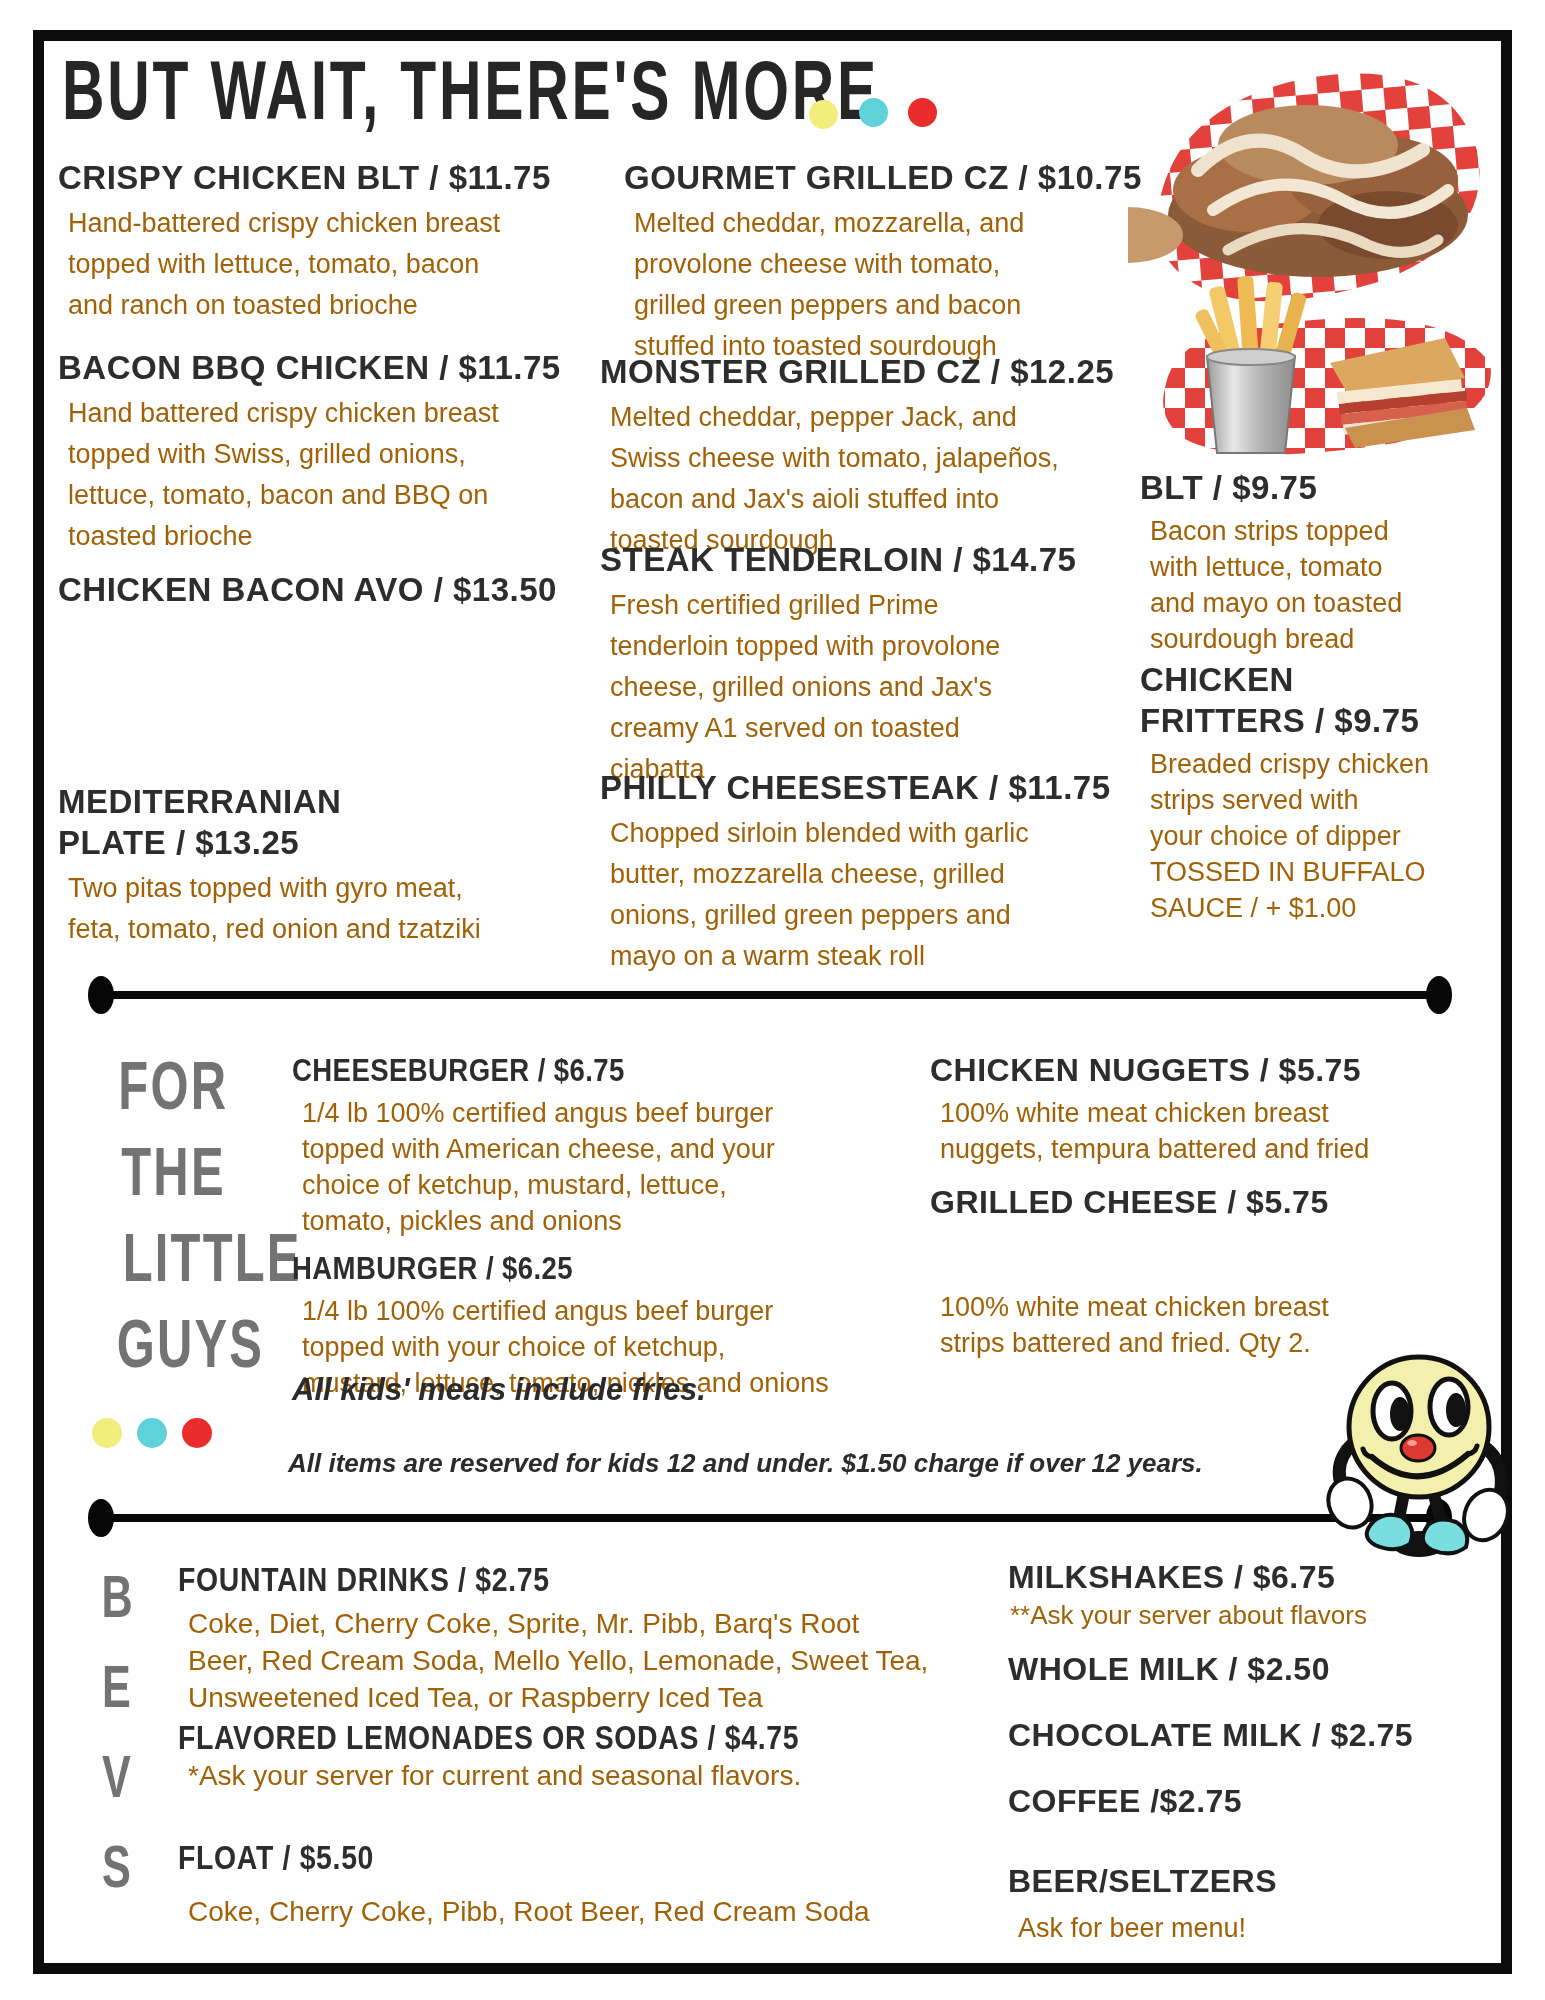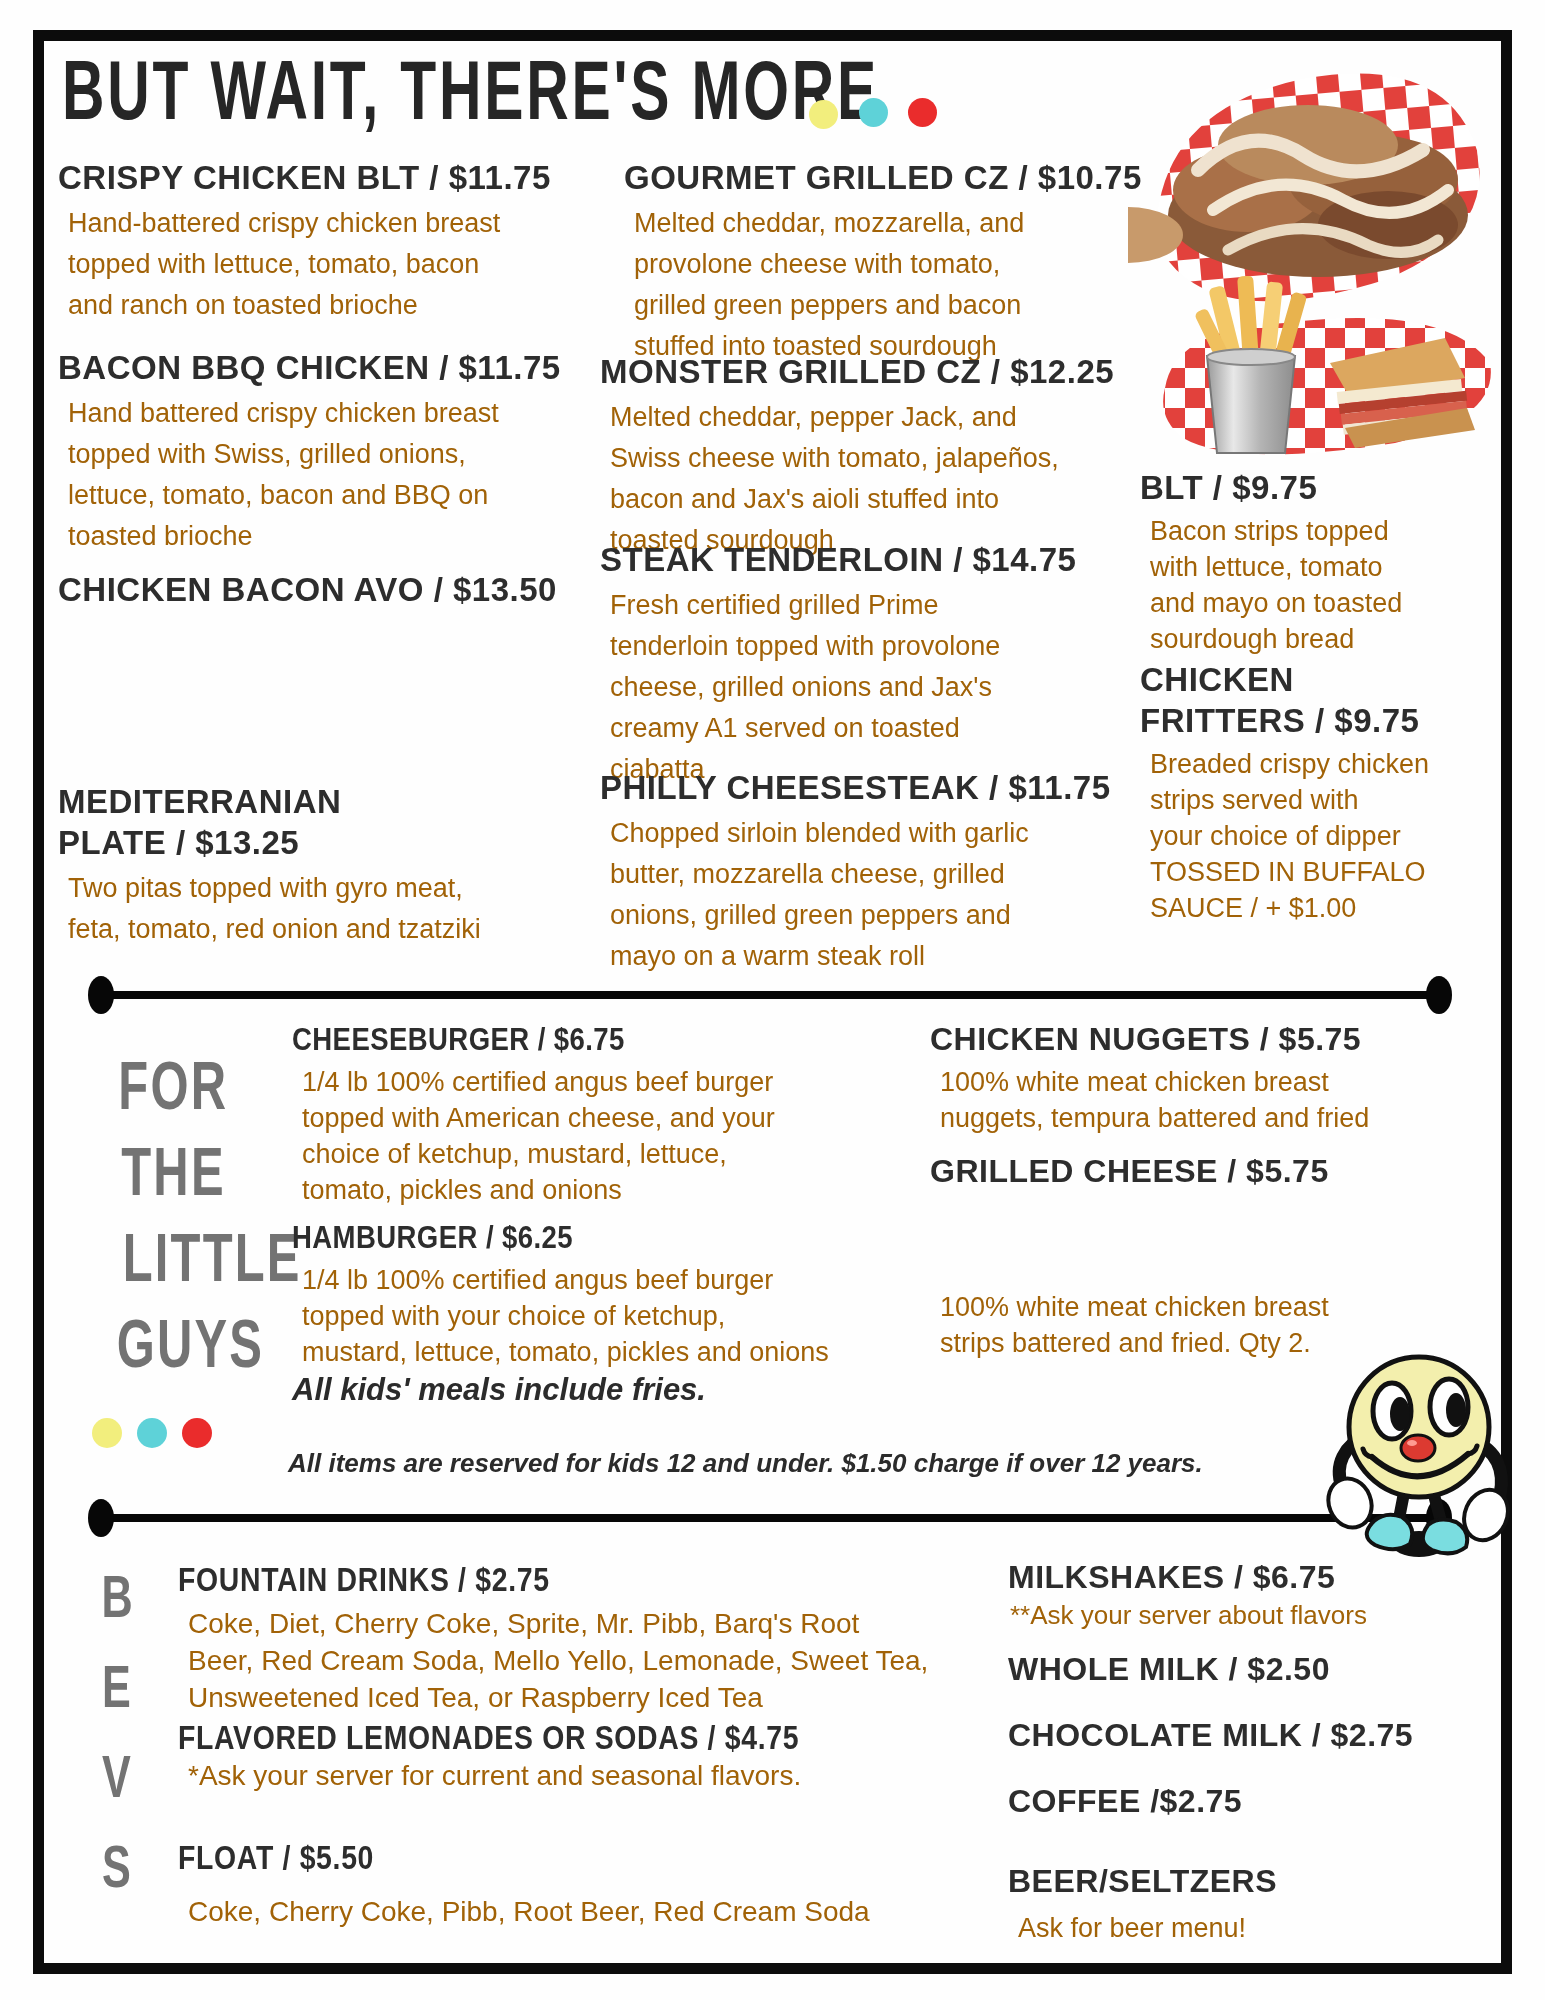--- a/index.html
+++ b/index.html
@@ -5,21 +5,21 @@
   html,body{margin:0;padding:0;background:#ffffff;}
   .page{position:relative;width:1545px;height:2000px;background:#fefefe;overflow:hidden;
         font-family:"Liberation Sans",sans-serif;color:#3a3a3a;}
   .frame{position:absolute;left:33px;top:30px;width:1479px;height:1944px;
          border:11px solid #0c0c0c;box-sizing:border-box;pointer-events:none;}
   .item{position:absolute;}
   .heading{margin:0;font-weight:700;font-size:33px;line-height:1.24;letter-spacing:.5px;
            color:#2d2d2d;white-space:pre-line;}
   .desc{margin:4px 0 0 0;padding-left:10px;font-size:27px;line-height:41px;
         color:#a16207;white-space:pre-line;}
-  .kids-h{font-size:32px;}
+  .kids-h{font-size:32px;margin-top:31px;}
   .kids-d{line-height:36px;}
   .bevs-h{letter-spacing:.8px;}
   .bevs-d{line-height:37px;font-size:28px;}
   .condensed-h{display:inline-block;transform:scaleX(.86);transform-origin:left top;white-space:pre;}
   .main-title{position:absolute;left:62px;top:42px;margin:0;font-weight:700;font-size:84px;
               color:#262626;}
   .main-title .squeeze{display:inline-block;transform:scaleX(.70);transform-origin:left top;
               letter-spacing:4px;white-space:pre;}
   .dot{position:absolute;border-radius:50%;}
   .divider{position:absolute;height:8px;background:#070707;border-radius:4px;z-index:2;}

